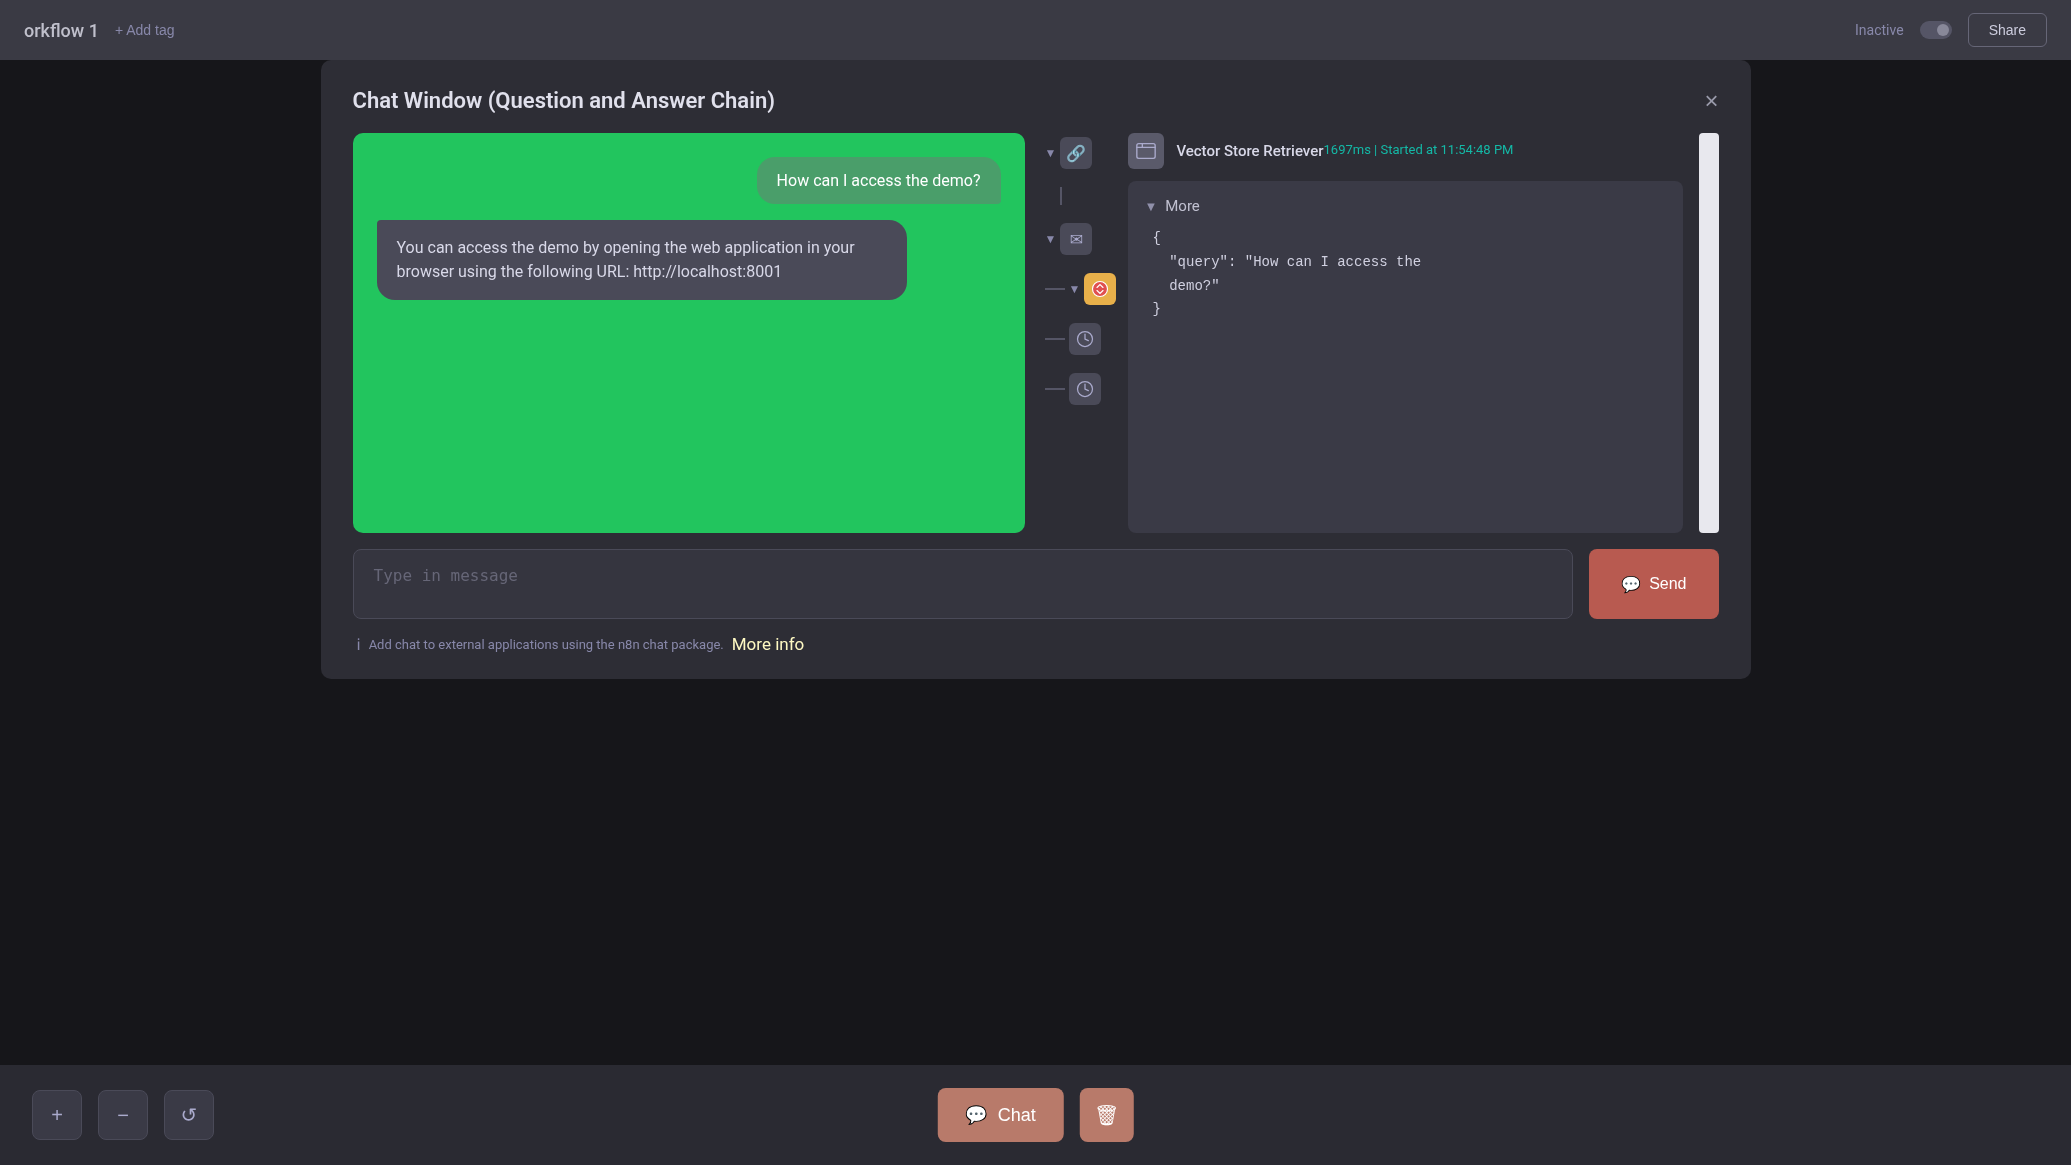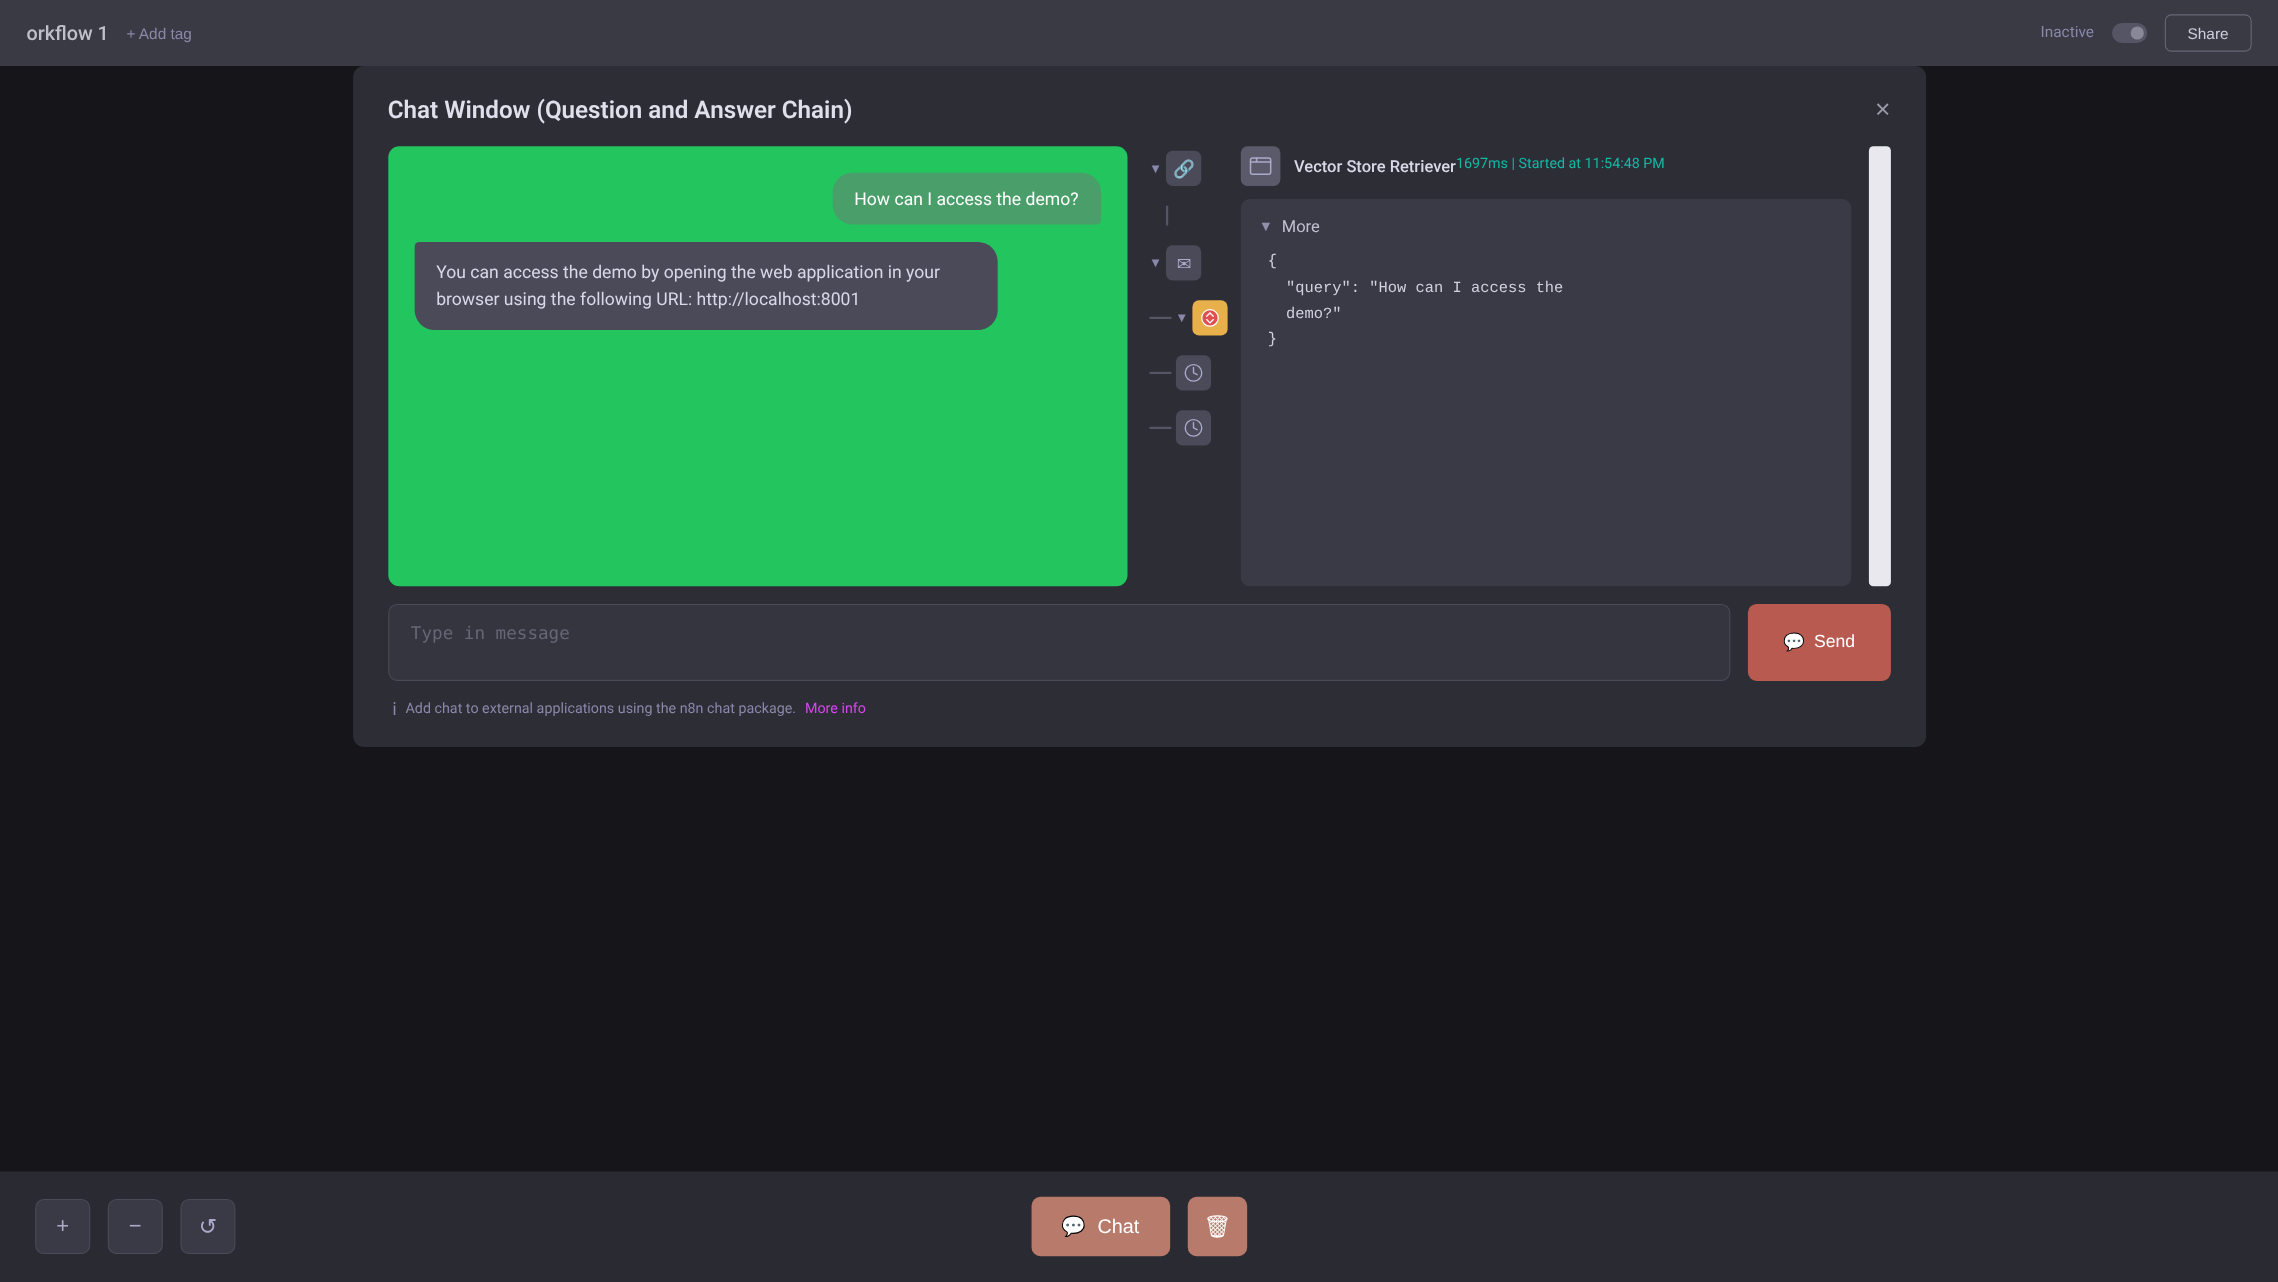--- a/index.html
+++ b/index.html
@@ -93,21 +93,21 @@
       max-height: 900px;
       position: relative;
       overflow: hidden;
       display: flex;
       flex-direction: column;
     }
 
     .modal-header {
       padding: 28px 32px 20px 32px;
       display: flex;
-      align-items: flex-start;
+      align-items: flex-end;
       justify-content: space-between;
       flex-shrink: 0;
     }
     .modal-title {
       color: #e0e0ec;
       font-size: 22px;
       font-weight: 600;
     }
     .close-btn {
       background: none;
@@ -369,22 +369,22 @@
     }
     .info-icon {
       color: #8888aa;
       font-size: 16px;
     }
     .info-text {
       color: #8888aa;
       font-size: 13px;
     }
     .more-info-link {
-      color: #d946ef;
-      font-size: 13px;
+      color: #fef9c3;
+      font-size: 17px;
       text-decoration: none;
       cursor: pointer;
     }
 
     
     .bottom-bar {
       position: absolute;
       bottom: 0;
       left: 0;
       right: 0;

